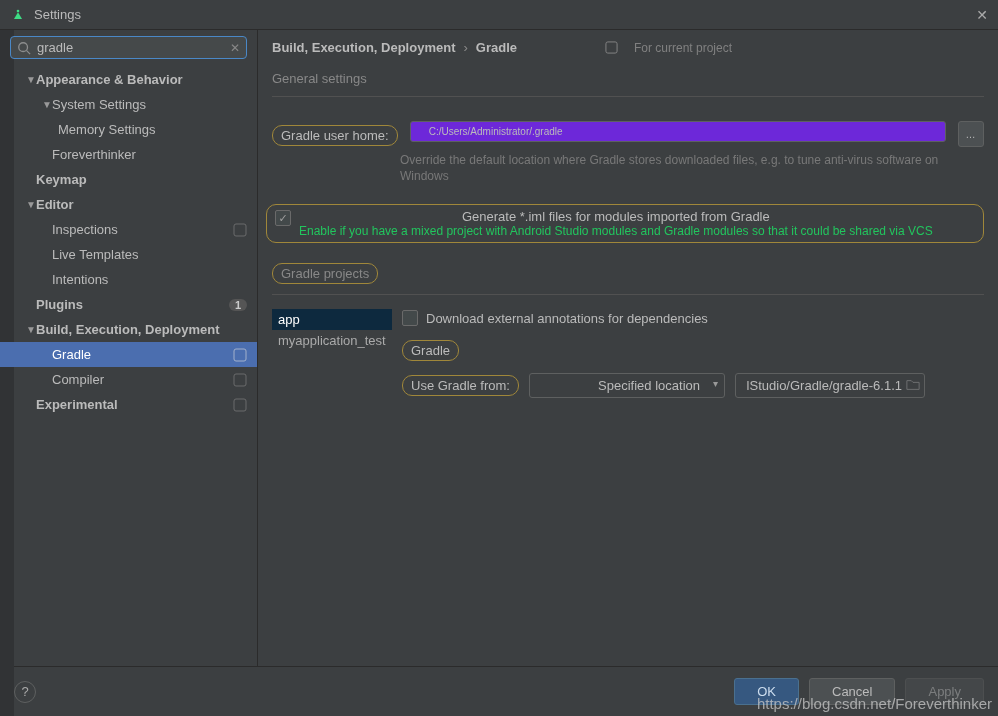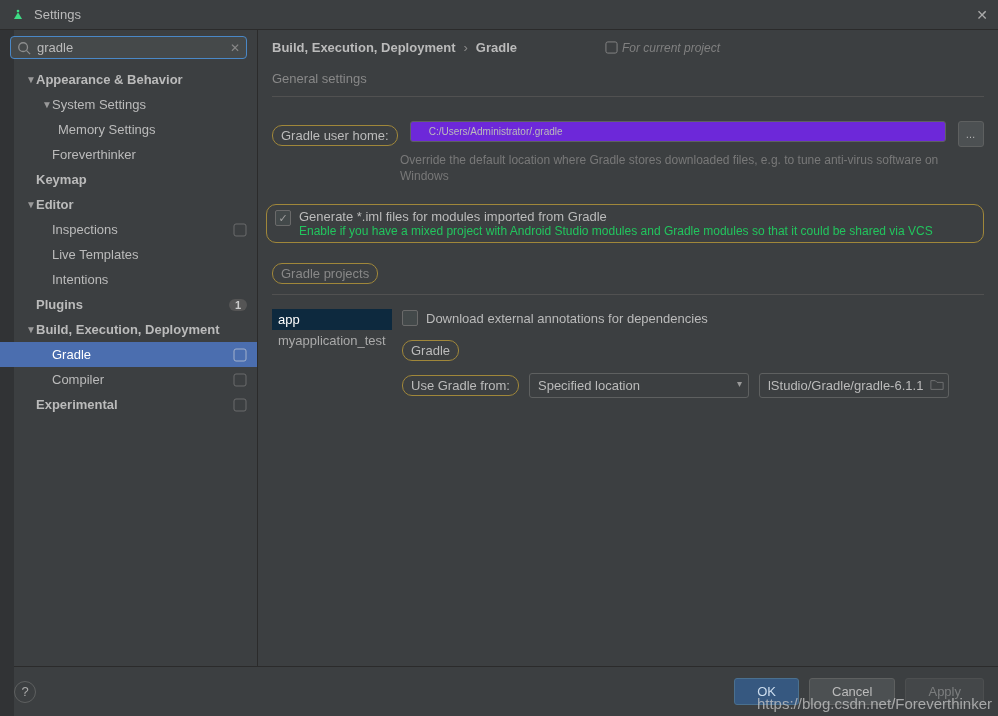--- a/index.html
+++ b/index.html
@@ -24,44 +24,44 @@
 .tree-item .badge-icon { width: 14px; height: 14px; opacity: .6; margin-left: 4px; }
 .indent1 { padding-left: 26px; }
 .indent2 { padding-left: 42px; }
 .indent3 { padding-left: 58px; }
 .count-badge { background: #555; color: #ccc; border-radius: 8px; padding: 0 6px; font-size: 11px; }
 .main { flex: 1; background: #3c3f41; padding: 10px 14px; overflow: auto; position: relative; }
 .breadcrumb { display: flex; align-items: center; gap: 8px; margin-bottom: 10px; }
 .breadcrumb .bc1 { color: #bbb; font-weight: bold; }
 .breadcrumb .sep { color: #888; }
 .breadcrumb .bc2 { color: #bbb; font-weight: bold; }
-.breadcrumb .proj { color: #808080; font-size: 12px; margin-left: 80px; display: flex; align-items: center; gap: 4px; font-style: italic; }
+.breadcrumb .proj { color: #808080; font-size: 12px; margin-left: 80px; display: flex; align-items: center; gap: 16px; }
 .section-head { color: #888; margin: 16px 0 10px; }
 .field-row { display: flex; align-items: flex-start; gap: 12px; margin-bottom: 6px; }
 .field-label { min-width: 115px; padding-top: 4px; }
 .highlight-pill { border: 1px solid #a0873a; border-radius: 10px; padding: 2px 8px; display: inline-block; }
 .text-input { flex: 1; background: #6d28d9; border: 1px solid #5e6060; color: #bbb; padding: 4px 18px; border-radius: 3px; font-size: 10px; }
 .browse-btn { width: 26px; height: 26px; background: #4c5052; border: 1px solid #5e6060; border-radius: 3px; color: #bbb; display: flex; align-items: center; justify-content: center; cursor: pointer; font-size: 10px; letter-spacing: 1px; }
 .hint { color: #787878; font-size: 12px; margin-left: 128px; margin-bottom: 20px; line-height: 1.3; }
-.checkbox-row { display: flex; align-items: flex-start; gap: 8px; margin-bottom: 4px; margin-left: 0; padding: 2px 6px; }
+.checkbox-row { display: flex; align-items: flex-start; gap: 8px; margin-bottom: 4px; margin-left: 0; padding: 2px 6px; text-align: center; }
 .checkbox-row.hl { border: 1px solid #a0873a; border-radius: 10px; padding: 4px 8px; margin-left: -6px; }
 .checkbox { width: 16px; height: 16px; background: #43494a; border: 1px solid #6a6a6a; border-radius: 2px; display: flex; align-items: center; justify-content: center; cursor: pointer; flex-shrink: 0; margin-top: 1px; }
 .checkbox.checked::after { content: "✓"; color: #a0a0a0; font-size: 11px; }
 .cb-text { color: #bbb; }
 .cb-hint { color: #22c55e; font-size: 12px; }
 .hr { border-top: 1px solid #515151; margin: 8px 0 0; }
 .projects-row { display: flex; gap: 10px; margin-top: 14px; }
 .proj-list { width: 120px; }
 .proj-item { padding: 3px 6px; color: #aaa; cursor: pointer; }
 .proj-item.sel { background: #0d293e; color: #fff; }
 .proj-right { flex: 1; }
 .dl-row { display: flex; align-items: flex-end; gap: 8px; margin-bottom: 14px; }
 .subgroup-head { margin-bottom: 12px; }
-.gradle-from-row { display: flex; align-items: center; gap: 10px; }
-.dropdown { background: #3c3f41; border: 1px solid #5e6060; border-radius: 3px; padding: 4px 24px 4px 8px; color: #bbb; position: relative; width: 220px; cursor: pointer; }
+.gradle-from-row { display: flex; align-items: center; gap: 10px; text-align: right; }
+.dropdown { background: #3c3f41; border: 1px solid #5e6060; border-radius: 3px; padding: 4px 24px 4px 8px; color: #bbb; position: relative; width: 196px; cursor: pointer; }
 .dropdown::after { content: "▾"; position: absolute; right: 6px; top: 4px; color: #999; font-size: 10px; }
 .path-box { background: #3c3f41; border: 1px solid #5e6060; border-radius: 3px; padding: 4px 22px 4px 8px; color: #bbb; width: 190px; position: relative; overflow: hidden; white-space: nowrap; cursor: pointer; }
 .folder-ic { position: absolute; right: 4px; top: 4px; opacity: .5; }
 .footer { height: 50px; background: #3c3f41; border-top: 1px solid #2b2b2b; display: flex; align-items: center; padding: 0 14px; gap: 10px; }
 .help-btn { width: 22px; height: 22px; border: 1px solid #5e6060; border-radius: 11px; display: flex; align-items: center; justify-content: center; color: #aaa; cursor: pointer; }
 .spacer { flex: 1; }
 .btn { padding: 5px 22px; border: 1px solid #5e6060; border-radius: 3px; background: #4c5052; color: #bbb; cursor: pointer; }
 .btn.primary { background: #365880; border-color: #4a708f; color: #cde; }
 .btn.disabled { opacity: .5; }
 .watermark { position: absolute; right: 6px; bottom: 4px; color: #c9c9c9; font-size: 15px; opacity: .75; pointer-events: none; }

